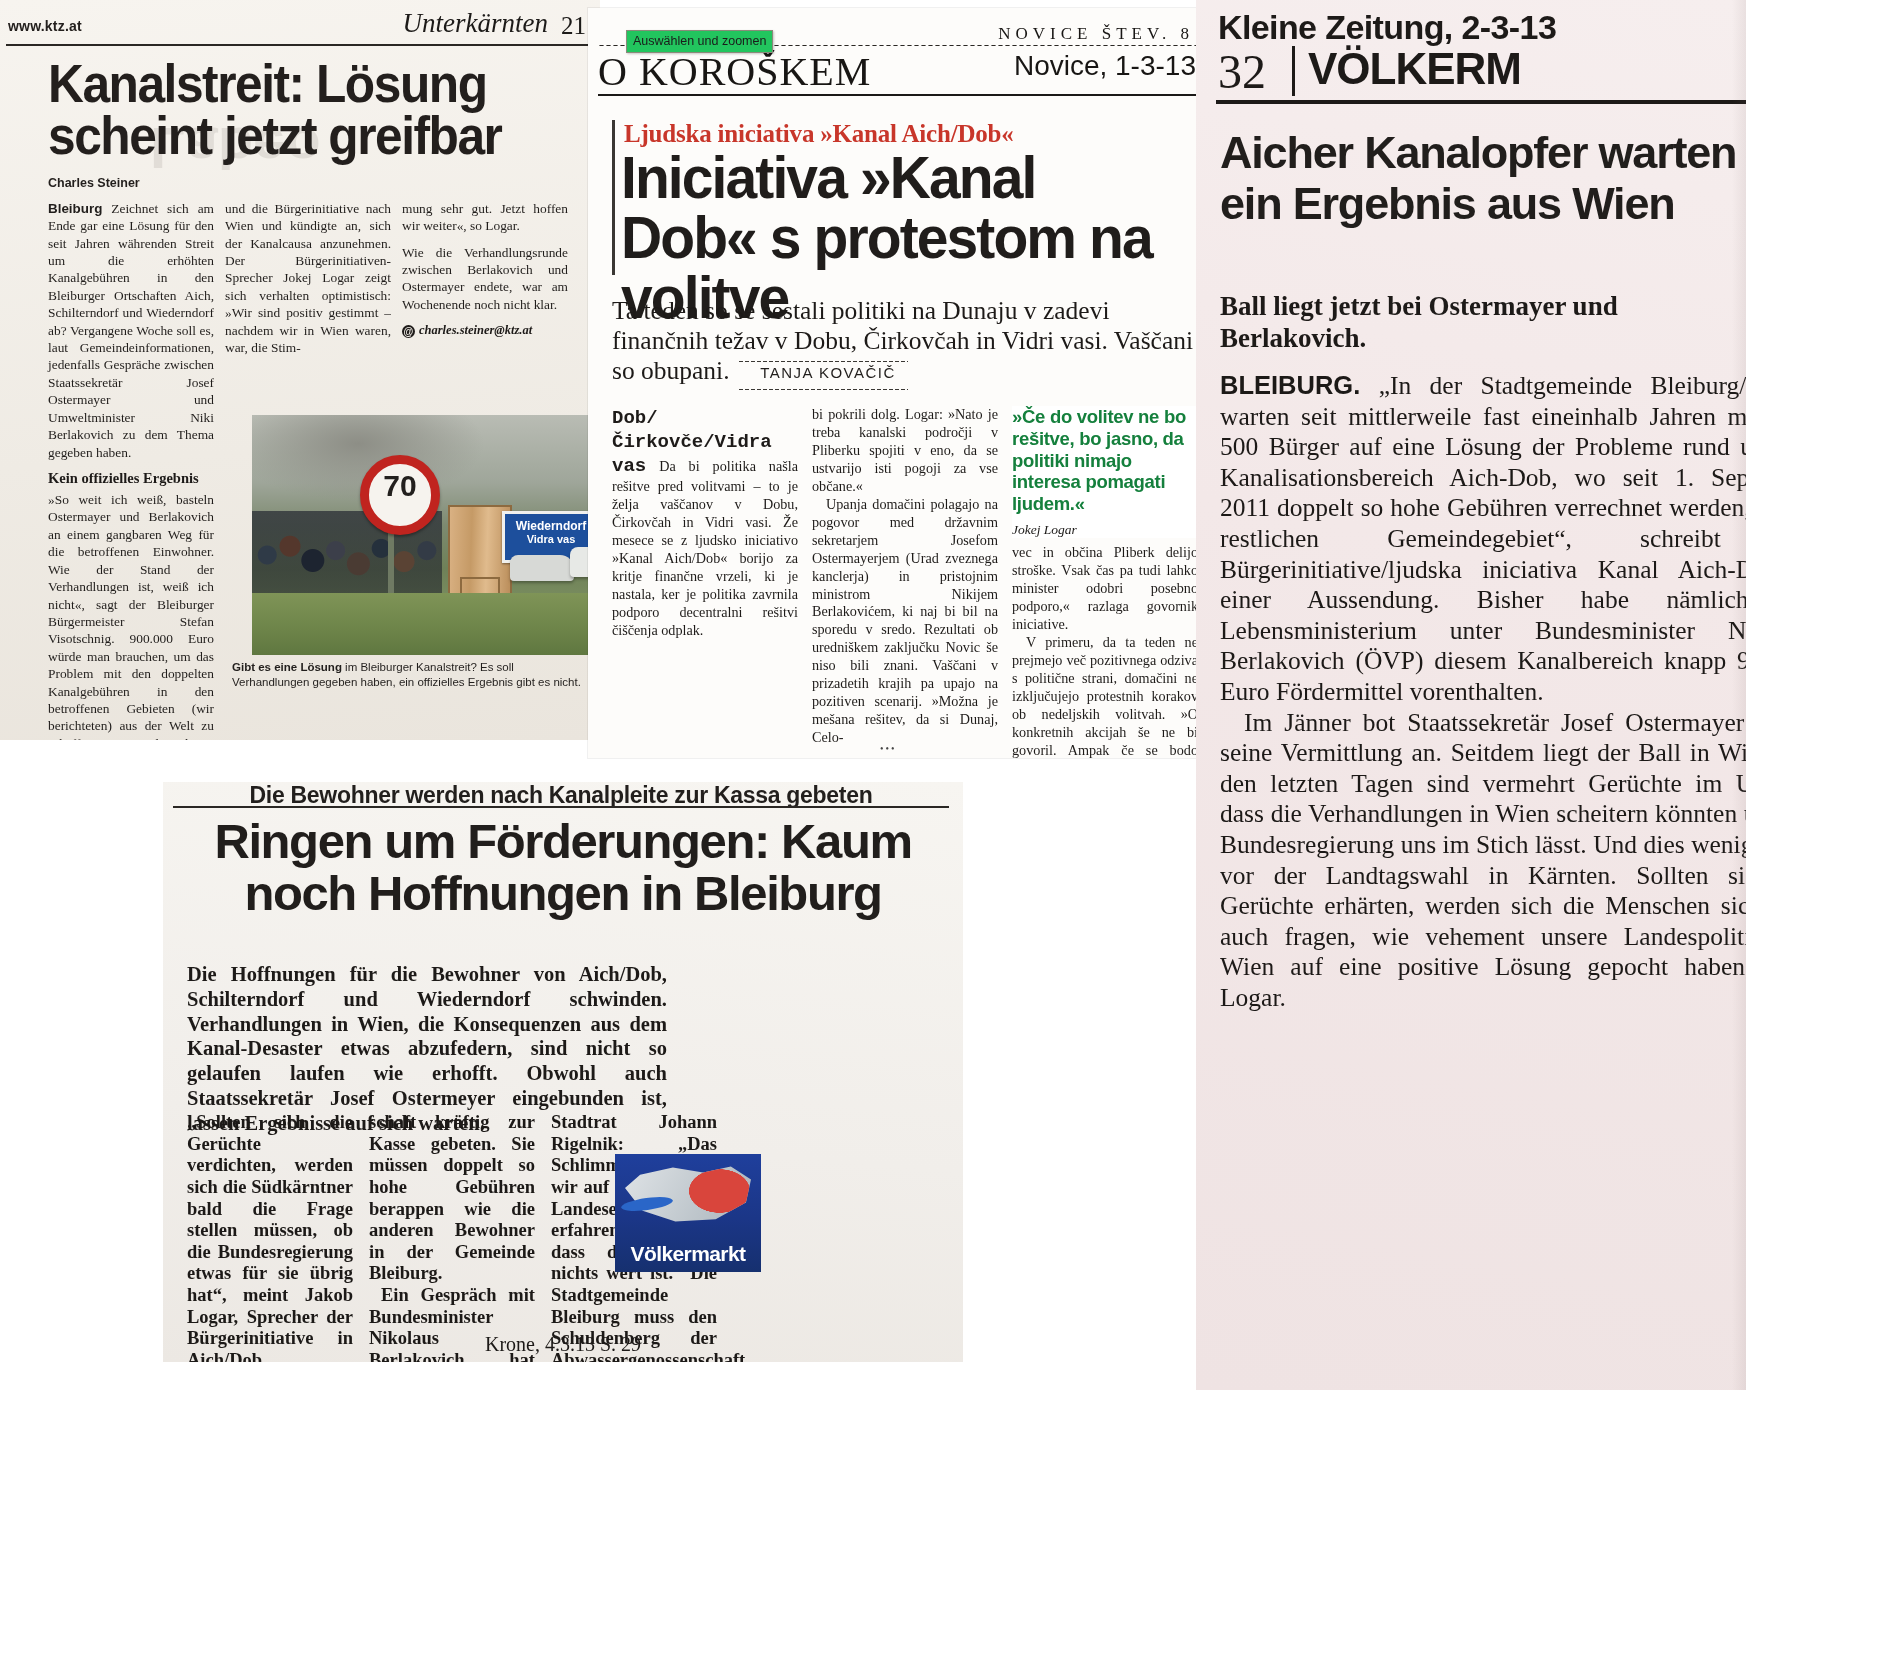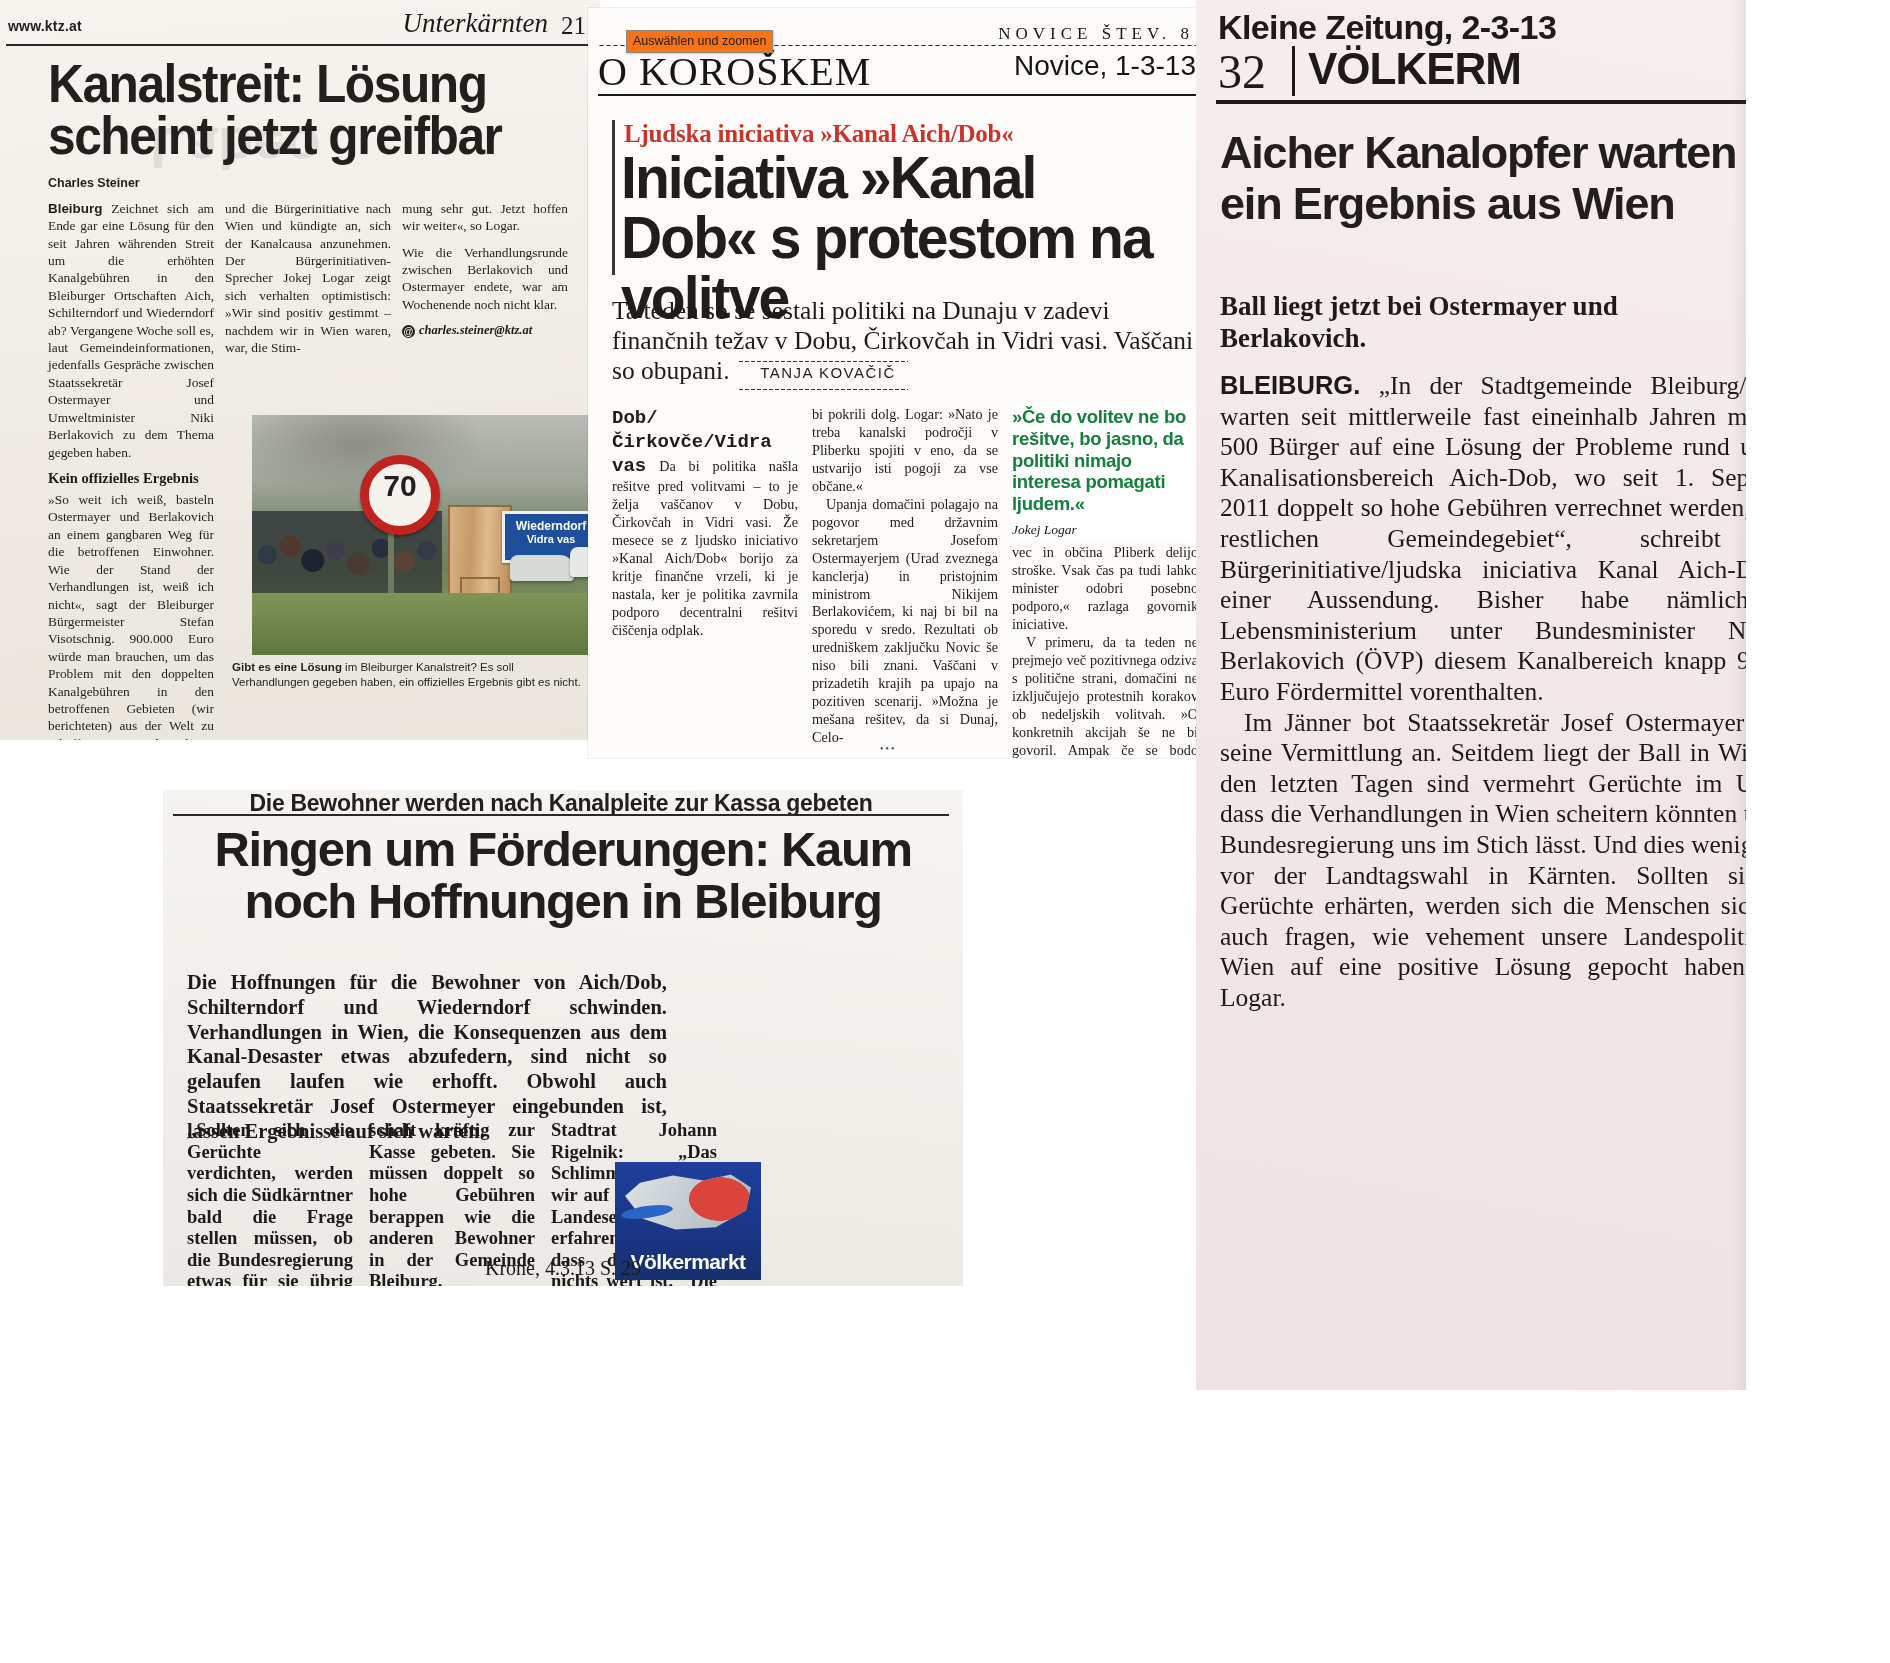--- a/index.html
+++ b/index.html
@@ -218,21 +218,21 @@
   }
   .nv-date{
     position:absolute; right:12px; top:42px;
     font-family:"Liberation Sans", sans-serif; font-size:28px; color:#181614;
   }
   .nv-rule{
     position:absolute; left:10px; top:86px; width:600px; height:2px; background:#1b1917;
   }
   .nv-tooltip{
     position:absolute; left:38px; top:22px;
-    background:#f97316; border:1px solid #8a8a7a;
+    background:#22c55e; border:1px solid #8a8a7a;
     font-family:"Liberation Sans",sans-serif; font-size:12.5px;
     color:#1b1b1b; padding:3px 6px 4px 6px;
     box-shadow: 1px 1px 2px rgba(0,0,0,.22);
     z-index: 40;
   }
   .nv-leftbar{
     position:absolute; left:24px; top:112px; width:3px; height:155px; background:#3a3733;
   }
   .nv-kicker{
     position:absolute; left:36px; top:112px; width:560px;
@@ -342,23 +342,22 @@
   .kz-body p{ margin:0; text-indent:24px; }
   .kz-body p.first{ text-indent:0; }
   .kz-body .loc{ font-family:"Liberation Sans",sans-serif; font-weight:700; }
   .kz-sidegap{
     position:absolute; right:0; top:0; width:14px; height:100%;
     background:linear-gradient(90deg, rgba(0,0,0,0) 0%, rgba(120,100,100,.10) 100%);
   }
 
   
   #clip-krone{
-    left: 163px; top: 782px; width: 800px; height: 496px;
+    left: 163px; top: 782px; width: 800px; height: 580px;
     background: linear-gradient(185deg,#f7f5f1 0%,#f1eeea 60%,#ece8e3 100%);
-    margin-top: 8px;
   }
   .kr-rule-top{
     position:absolute; left:10px; top:24px; width:776px; height:2px; background:#2a2724;
   }
   .kr-overline{
     position:absolute; left:10px; top:0px; width:776px; text-align:center;
     font-family:"Liberation Sans",sans-serif; font-weight:700; font-size:23px;
     color:#221f1d; letter-spacing:-.3px;
   }
   .kr-head{

